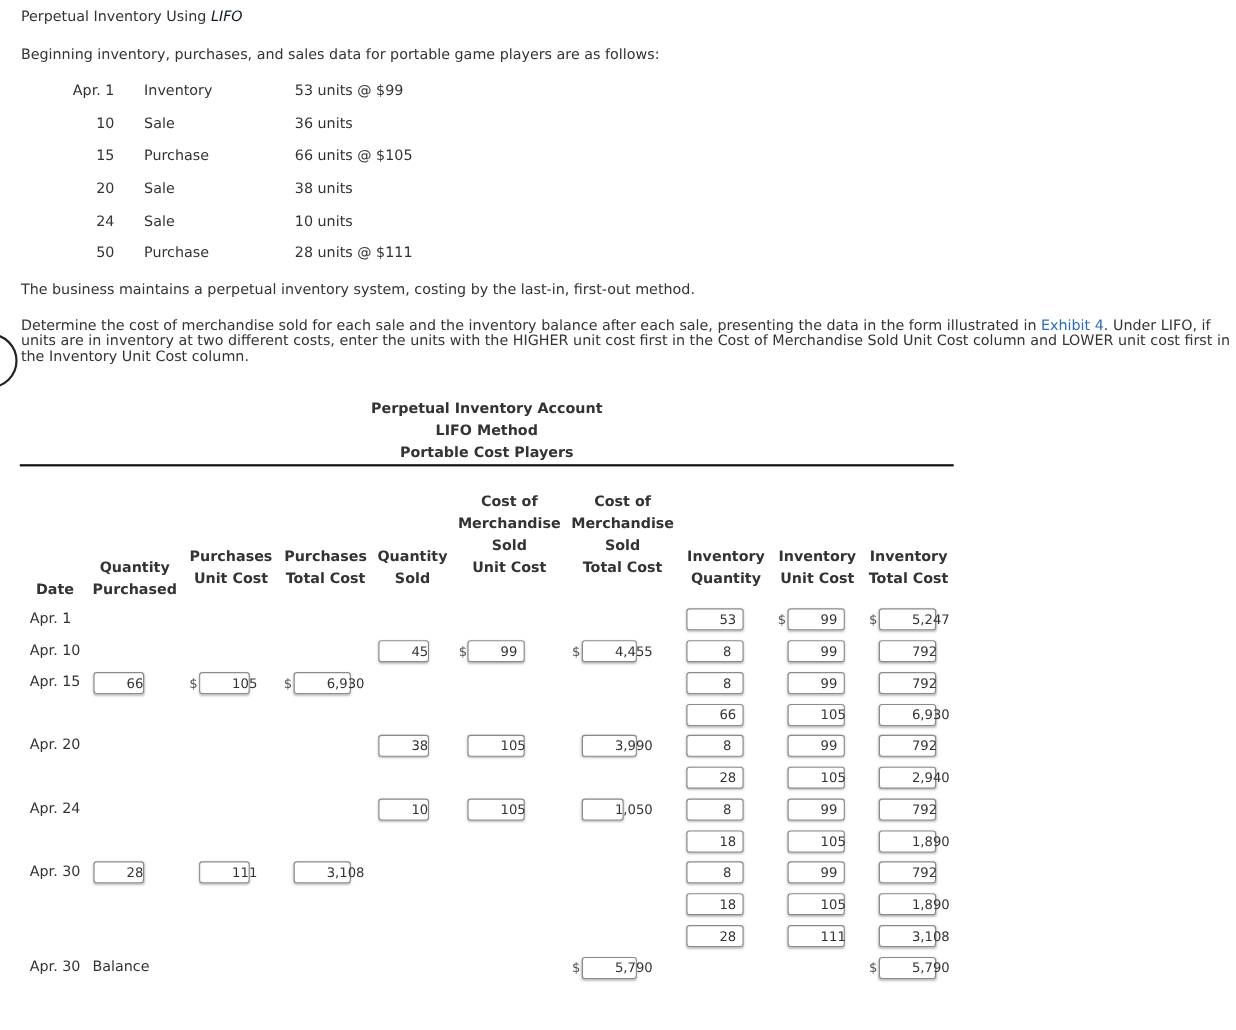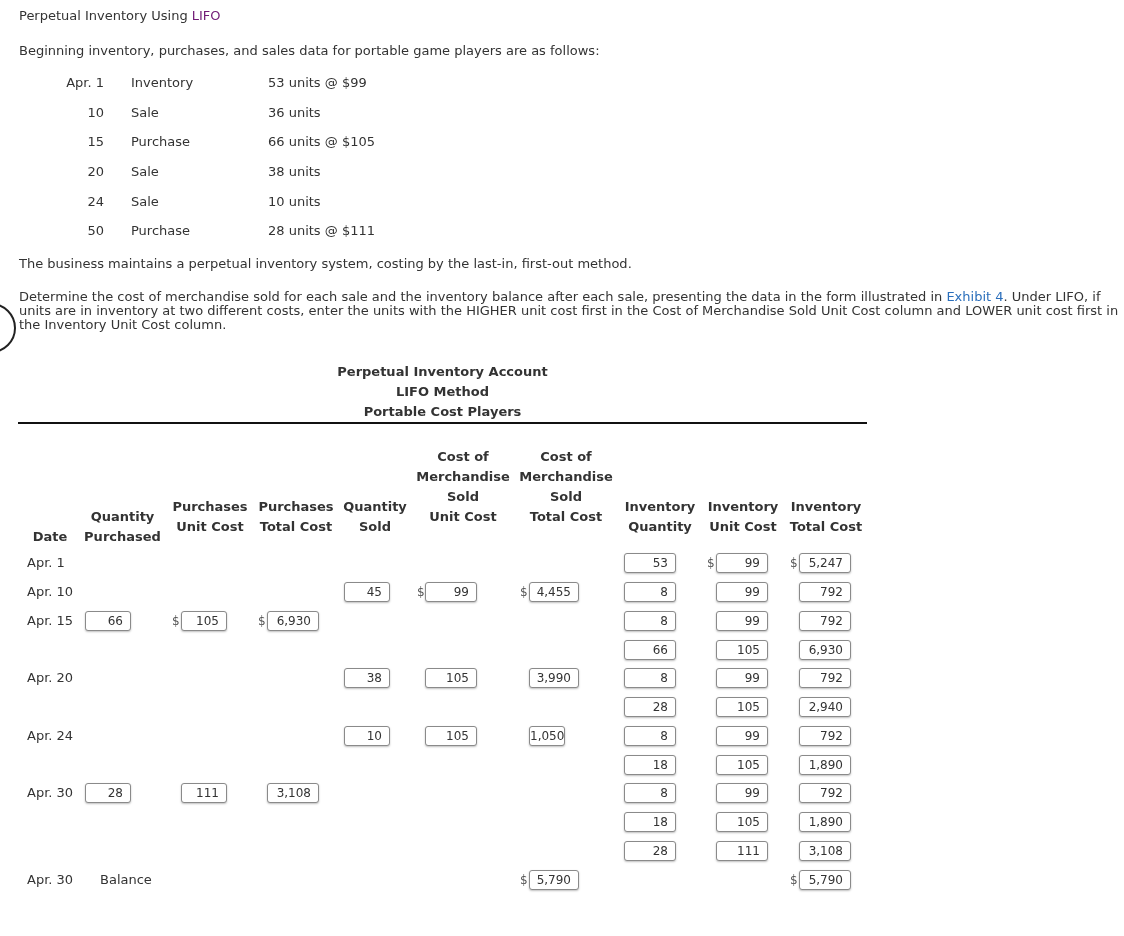--- a/index.html
+++ b/index.html
@@ -1,37 +1,37 @@
 <!DOCTYPE html>
 <html><head>
 <meta charset="utf-8">
 <style>
   html, body { margin:0; padding:0; background:#ffffff; }
   body { width:1124px; height:936px; position:relative; overflow:hidden;
          font-family:"DejaVu Sans","Liberation Sans",sans-serif; font-size:13px; color:#333; }
   .abs { position:absolute; }
   .title { left:19px; top:8px; font-size:13px; }
-  .title .lifo { color:#701a75; }
+  .title .lifo { color:#0f172a;font-style:italic; }
   .intro { left:19px; top:43px;text-align:center; }
   .data-row { position:absolute; height:18px; }
   .data-row .d { position:absolute; width:0; text-align:right; }
   .data-row .d span { position:absolute; right:0; white-space:nowrap; }
   .data-row .t { position:absolute; left:131px; }
   .data-row .v { position:absolute; left:268px; white-space:nowrap; }
   .para1 { left:19px; top:256px; }
   .para2 { left:19px; top:290px; width:1100px; line-height:14px; }
   .link { color:#2a6ebb; }
   .circle { left:-34px; top:303px; width:46px; height:46px; border:2px solid #222; border-radius:50%; }
   .acct-title { left:300px; width:285px; text-align:center; font-weight:bold; color:#333; }
   .rule { left:18px; top:422px; width:849px; height:0; border-top:2px solid #111; }
   .hdr { position:absolute; font-weight:bold; text-align:center; line-height:20px; color:#333; }
   .lbl { position:absolute; white-space:nowrap; }
   .box { position:absolute; height:20px; box-sizing:border-box; border:1px solid #8a8a8a; border-radius:3px;
-         box-shadow:0 1px 2px rgba(0,0,0,0.25); background:#fff; text-align:right; padding-right:7px;
-         font-size:12px; line-height:18px; color:#333; }
+         box-shadow:0 1px 2px rgba(0,0,0,0.25); background:#fff; text-align:center; padding-right:7px;
+         font-size:12px; line-height:18px; color:#333;padding-left:29px; }
   .dollar { position:absolute; font-size:12px; color:#555; }
 </style>
 </head>
 <body>
 
 <div class="abs title">
   <span>Perpetual Inventory Using </span><span class="lifo">LIFO</span>
 </div>
 
 <div class="abs intro">Beginning inventory, purchases, and sales data for portable game players are as follows:</div>
@@ -198,17 +198,17 @@
 <div class="box" style="left:716px;top:783px;width:52px;">99</div>
 <div class="box" style="left:799px;top:783px;width:52px;">792</div>
 <div class="box" style="left:624px;top:812px;width:52px;">18</div>
 <div class="box" style="left:716px;top:812px;width:52px;">105</div>
 <div class="box" style="left:799px;top:812px;width:52px;">1,890</div>
 <div class="box" style="left:624px;top:841px;width:52px;">28</div>
 <div class="box" style="left:716px;top:841px;width:52px;">111</div>
 <div class="box" style="left:799px;top:841px;width:52px;">3,108</div>
 
 <div class="lbl" style="left:27px;top:872px;">Apr. 30</div>
-<div class="lbl" style="left:100px;top:872px;">Balance</div>
+<div class="lbl" style="left:84px;top:872px;">Balance</div>
 <div class="dollar" style="left:520px;top:873px;">$</div>
 <div class="box" style="left:529px;top:870px;width:50px;">5,790</div>
 <div class="dollar" style="left:790px;top:873px;">$</div>
 <div class="box" style="left:799px;top:870px;width:52px;">5,790</div>
 
 </body></html>

